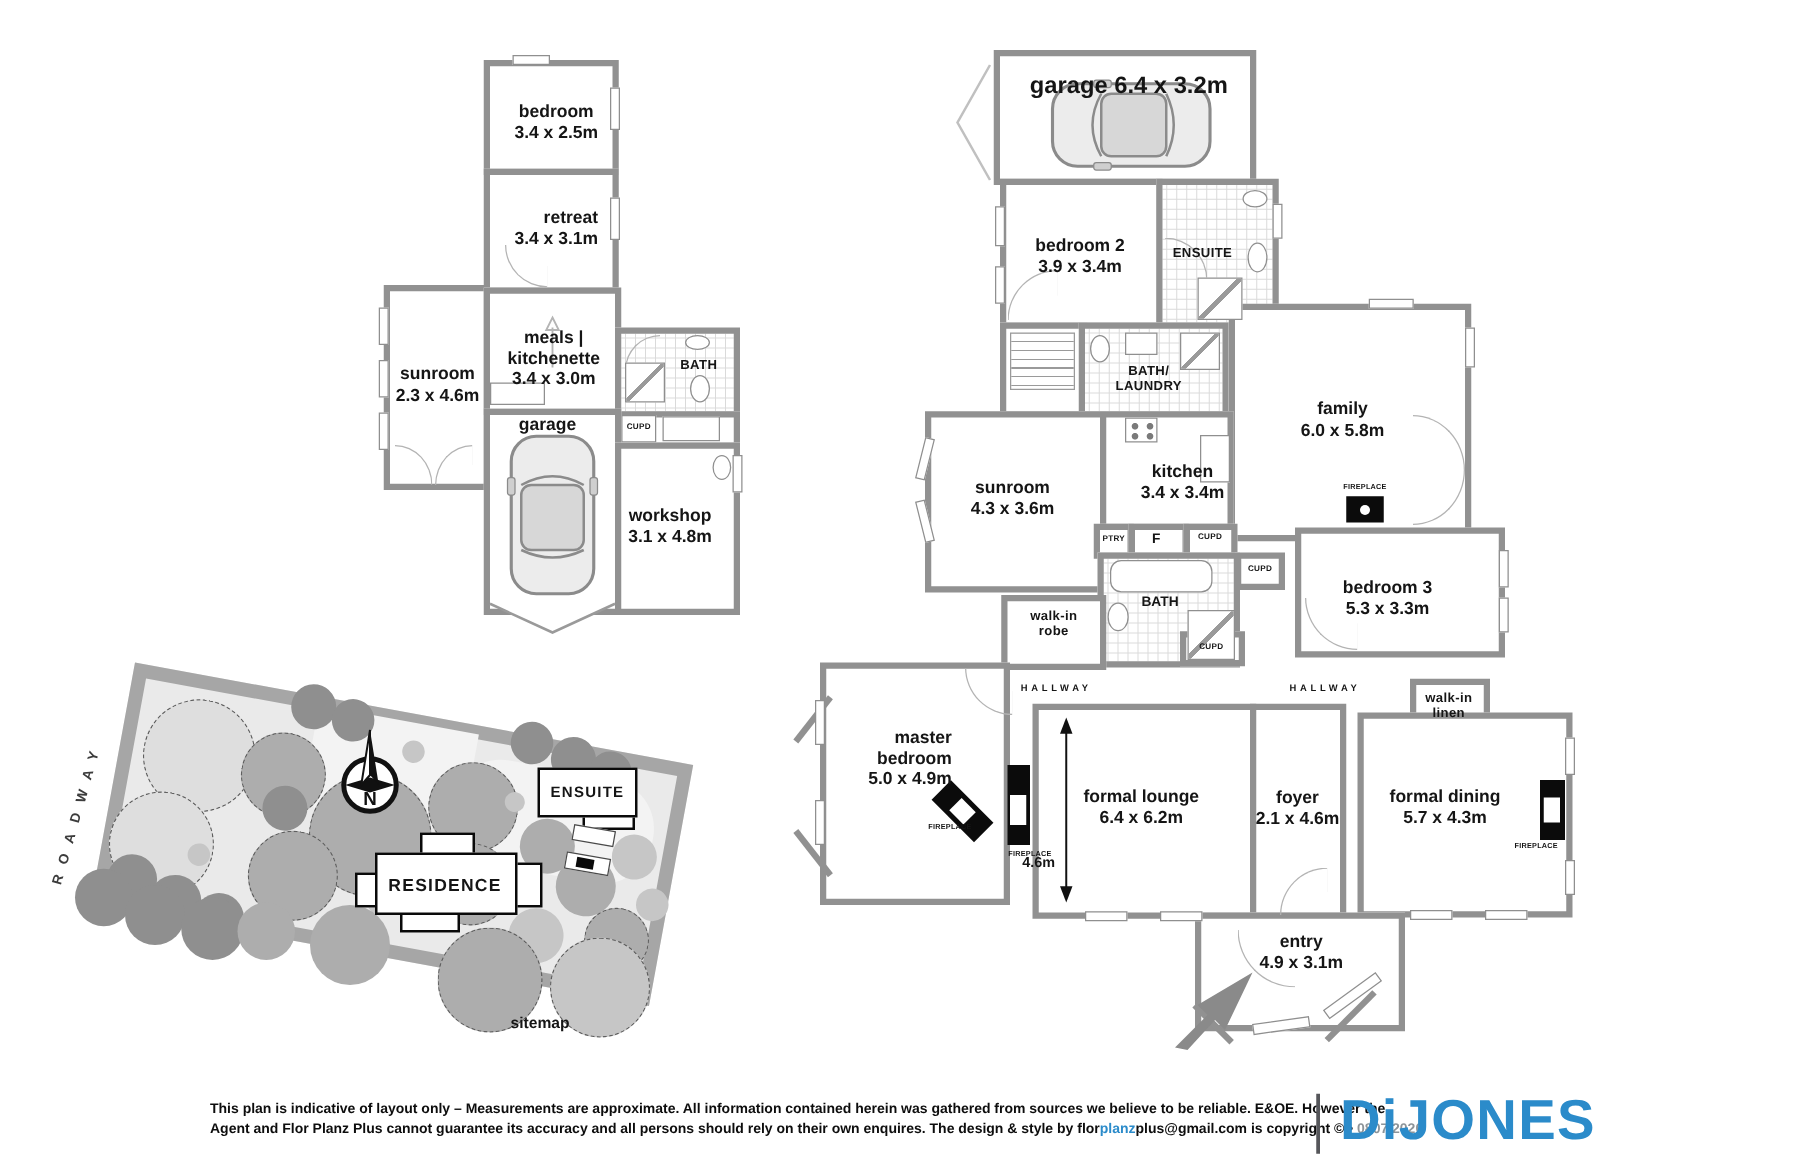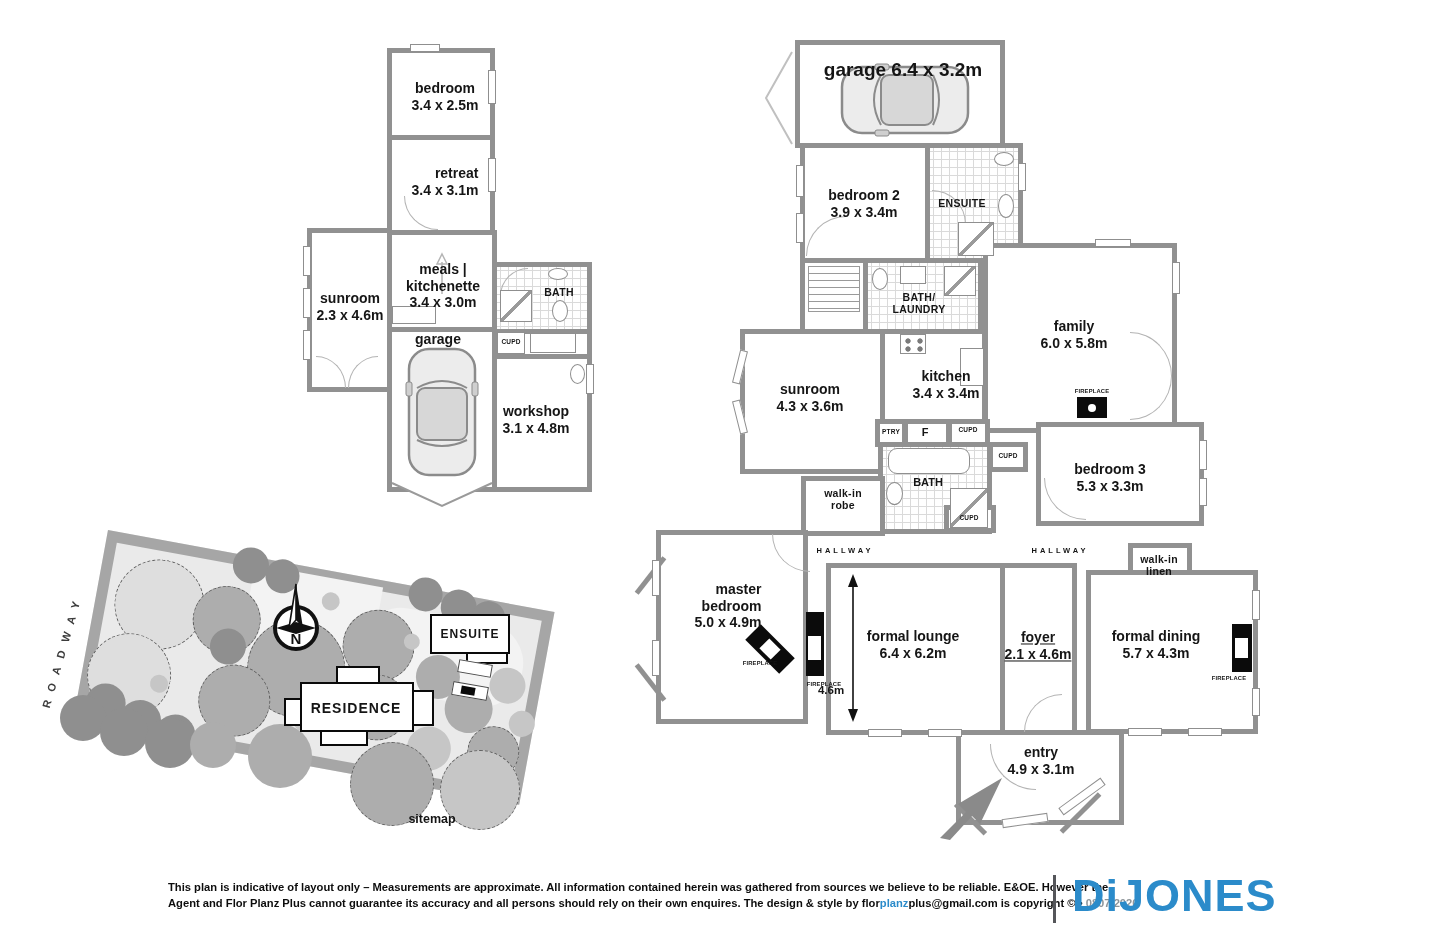--- a/index.html
+++ b/index.html
@@ -286,21 +286,21 @@
     </div>
     <div class="lbl big" style="left:728px;top:606px;text-align:right;">
       <div>master</div>
       <div>bedroom</div>
       <div>5.0 x 4.9m</div>
     </div>
     <div class="lbl big" style="left:913px;top:645px;">
       <div>formal lounge</div>
       <div>6.4 x 6.2m</div>
     </div>
-    <div class="lbl big" style="left:1038px;top:646px;text-decoration:underline;">
+    <div class="lbl big" style="left:1038px;top:646px;">
       <div>foyer</div>
       <div>2.1 x 4.6m</div>
     </div>
     <div class="lbl big" style="left:1156px;top:645px;">
       <div>formal dining</div>
       <div>5.7 x 4.3m</div>
     </div>
     <div class="lbl big" style="left:1041px;top:761px;">
       <div>entry</div>
       <div>4.9 x 3.1m</div>

